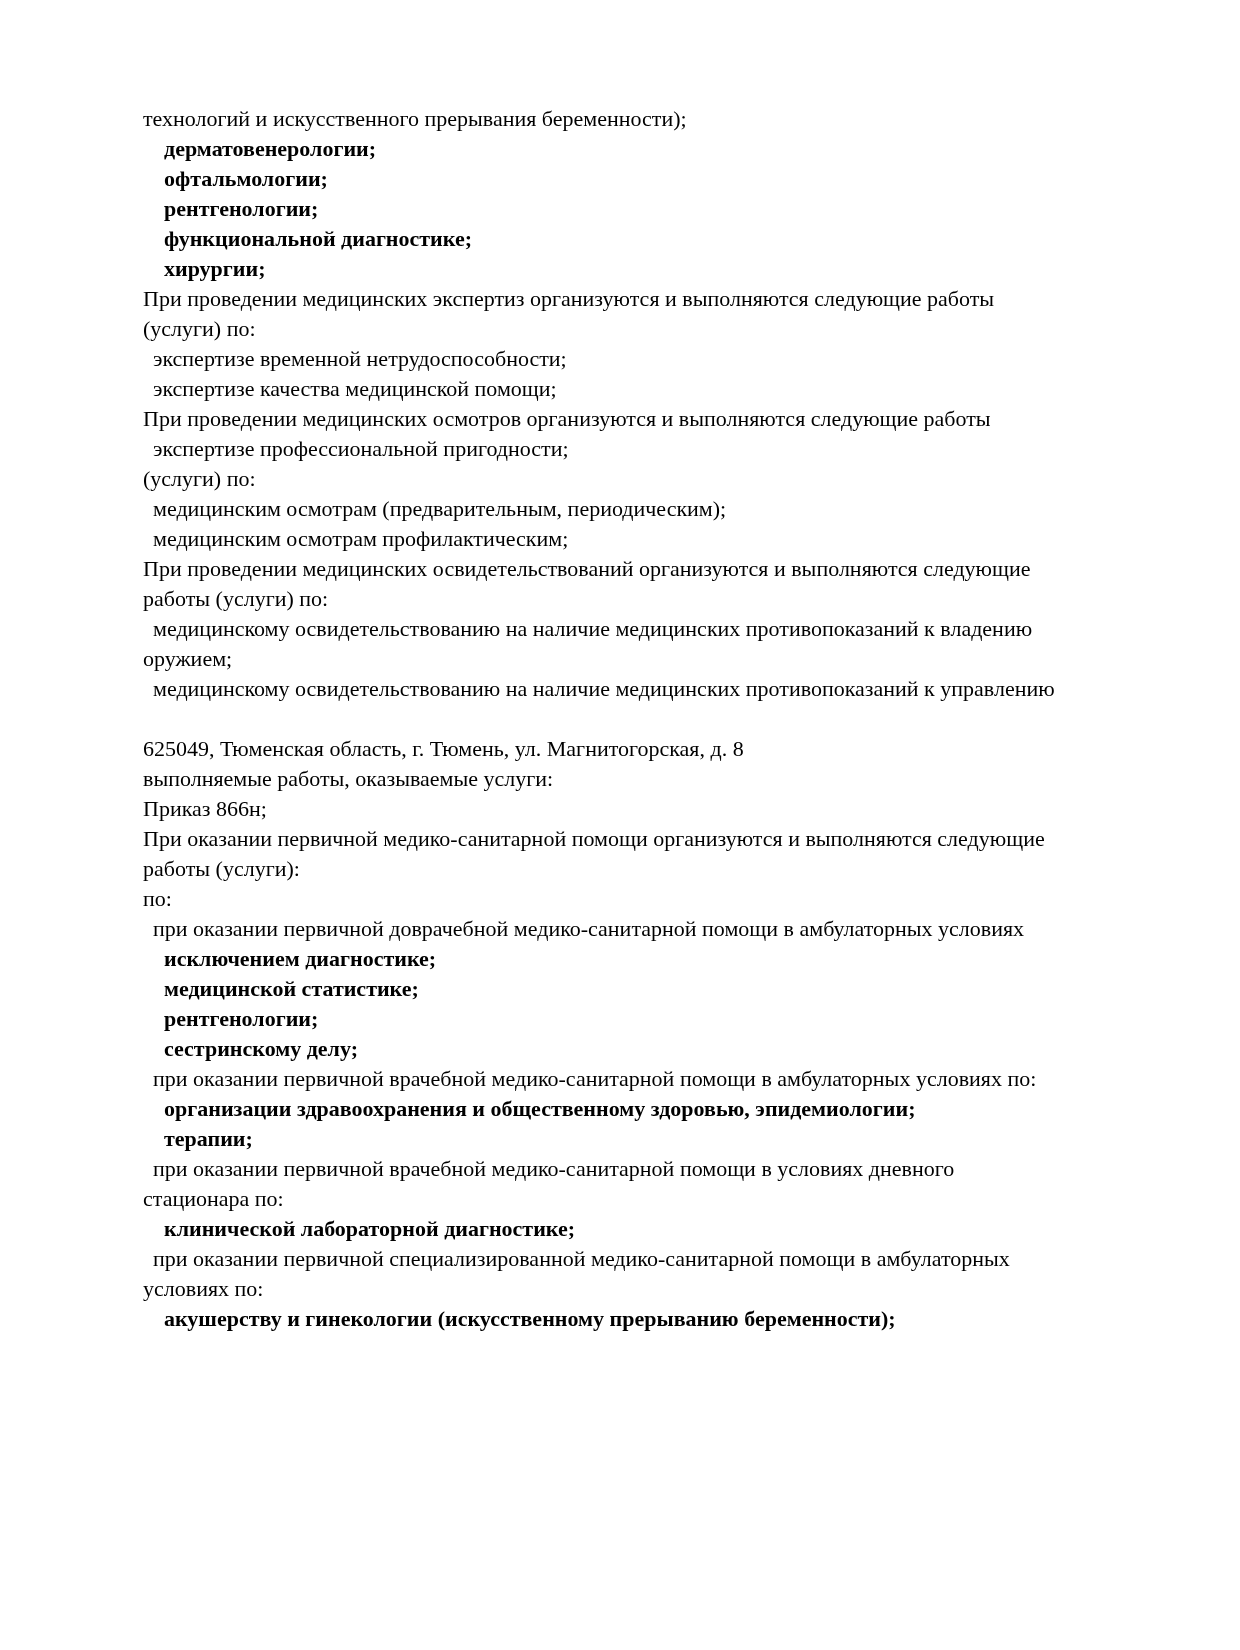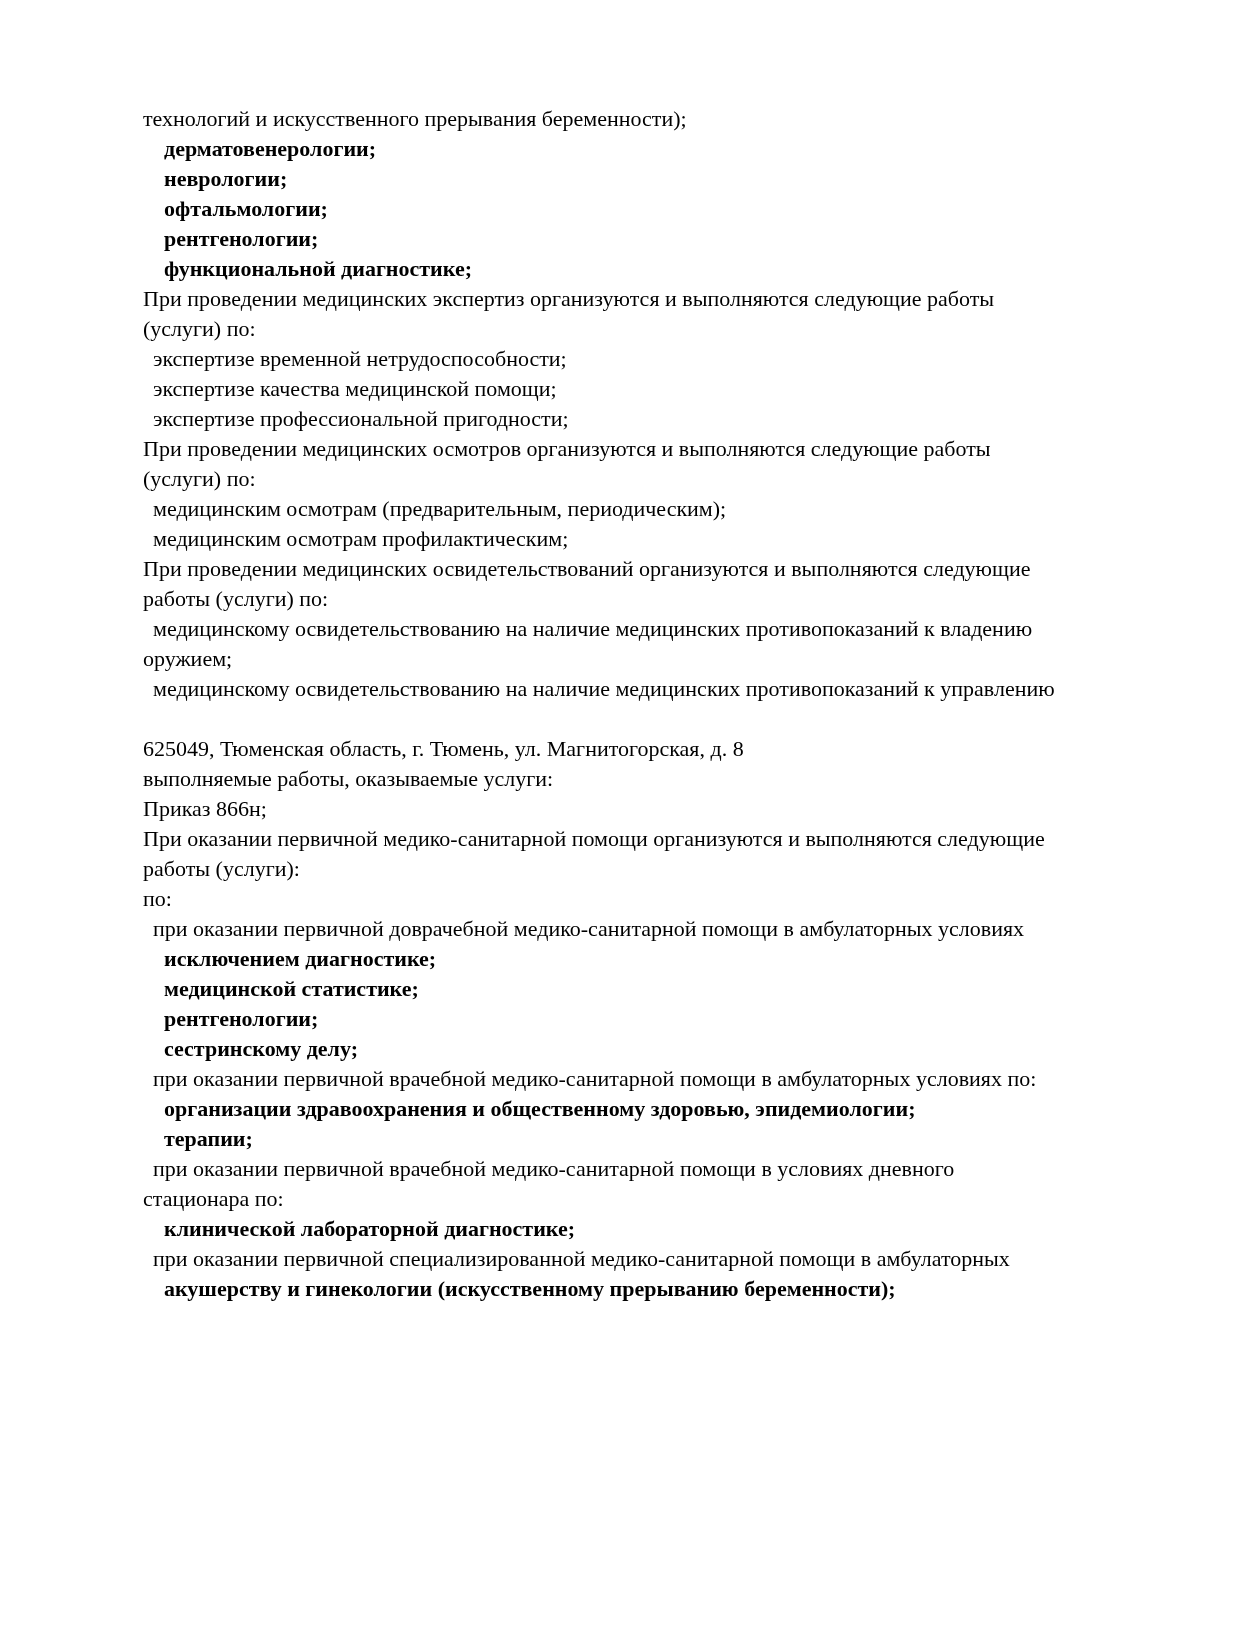--- a/index.html
+++ b/index.html
@@ -35,30 +35,30 @@
   .indent-2 { padding-left: 21px; font-weight: bold; }
 </style>
 </head>
 <body>
 
 <div class="doc-page">
   <div class="doc-text">
 
   <div class="line indent-0">технологий и искусственного прерывания беременности);</div>
       <div class="line indent-2">дерматовенерологии;</div>
-      <div class="line indent-2">неврологии;</div>
       <div class="line indent-2">офтальмологии;</div>
       <div class="line indent-2">рентгенологии;</div>
       <div class="line indent-2">функциональной диагностике;</div>
+      <div class="line indent-2">хирургии;</div>
       <div class="line indent-0">При проведении медицинских экспертиз организуются и выполняются следующие работы</div>
       <div class="line indent-0">(услуги) по:</div>
       <div class="line indent-1">экспертизе временной нетрудоспособности;</div>
       <div class="line indent-1">экспертизе качества медицинской помощи;</div>
+      <div class="line indent-0">При проведении медицинских осмотров организуются и выполняются следующие работы</div>
       <div class="line indent-1">экспертизе профессиональной пригодности;</div>
-      <div class="line indent-0">При проведении медицинских осмотров организуются и выполняются следующие работы</div>
       <div class="line indent-0">(услуги) по:</div>
       <div class="line indent-1">медицинским осмотрам (предварительным, периодическим);</div>
       <div class="line indent-1">медицинским осмотрам профилактическим;</div>
       <div class="line indent-0">При проведении медицинских освидетельствований организуются и выполняются следующие</div>
       <div class="line indent-0">работы (услуги) по:</div>
       <div class="line indent-1">медицинскому освидетельствованию на наличие медицинских противопоказаний к владению</div>
       <div class="line indent-0">оружием;</div>
       <div class="line indent-1">медицинскому освидетельствованию на наличие медицинских противопоказаний к управлению</div>
       <div class="line indent-0">&nbsp;</div>
       <div class="line indent-0">625049, Тюменская область, г. Тюмень, ул. Магнитогорская, д. 8</div>
@@ -72,15 +72,16 @@
       <div class="line indent-2">медицинской статистике;</div>
       <div class="line indent-2">рентгенологии;</div>
       <div class="line indent-2">сестринскому делу;</div>
       <div class="line indent-1">при оказании первичной врачебной медико-санитарной помощи в амбулаторных условиях по:</div>
       <div class="line indent-2">организации здравоохранения и общественному здоровью, эпидемиологии;</div>
       <div class="line indent-2">терапии;</div>
       <div class="line indent-1">при оказании первичной врачебной медико-санитарной помощи в условиях дневного</div>
       <div class="line indent-0">стационара по:</div>
       <div class="line indent-2">клинической лабораторной диагностике;</div>
       <div class="line indent-1">при оказании первичной специализированной медико-санитарной помощи в амбулаторных</div>
+      <div class="line indent-0">условиях по:</div>
       <div class="line indent-2">акушерству и гинекологии (искусственному прерыванию беременности);</div>
     </div>
 </div>
 
 </body></html>

